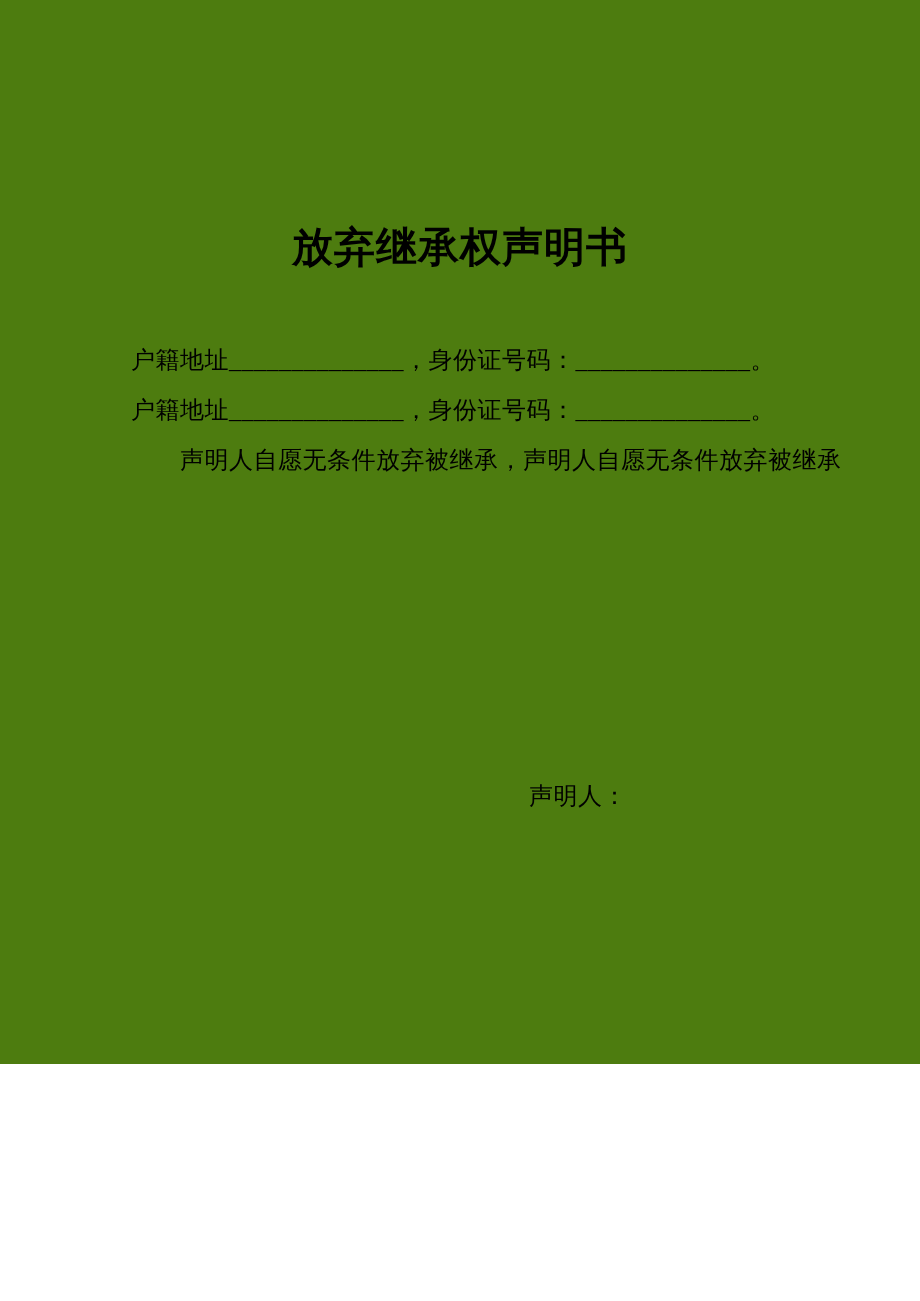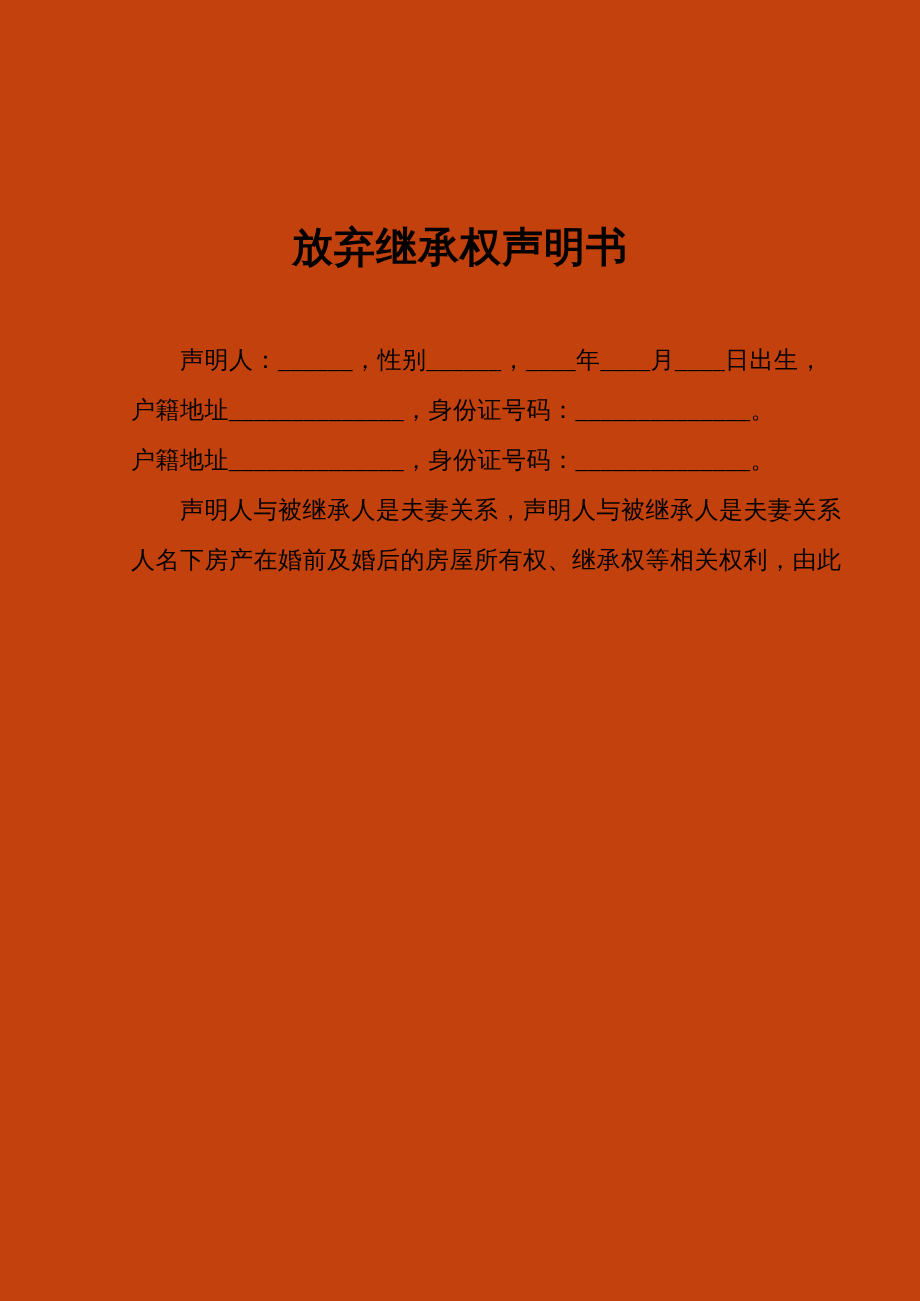--- a/index.html
+++ b/index.html
@@ -4,22 +4,22 @@
 <title>Document</title>
 <style>
   html, body {
     margin: 0;
     padding: 0;
     background: #ffffff;
   }
   .page {
     position: relative;
     width: 920px;
-    height: 1301px;
-    background: #c2410c;
+    height: 1064px;
+    background: #4d7c0f;
     color: #000000;
     font-family: "Liberation Serif", "DejaVu Serif", serif;
     overflow: hidden;
   }
   .doc-title {
     position: absolute;
     top: 220px;
     left: 0;
     width: 920px;
     margin: 0;
@@ -67,31 +67,30 @@
 </head>
 <body>
 
 <div class="page">
 
   <h1 class="doc-title">放弃继承权声明书</h1>
 
   <div class="content">
 
     <p class="para">
-      <span class="text-line">　　声明人：______，性别______，____年____月____日出生，</span>
       <span class="text-line">户籍地址______________，身份证号码：______________。</span>
     </p>
 
     <p class="para">
       <span class="text-line">户籍地址______________，身份证号码：______________。</span>
     </p>
 
     <p class="para">
-      <span class="text-line">　　声明人与被继承人是夫妻关系，声明人与被继承人是夫妻关系</span>
-      <span class="text-line">人名下房产在婚前及婚后的房屋所有权、继承权等相关权利，由此</span>
+      <span class="text-line">　　声明人自愿无条件放弃被继承，声明人自愿无条件放弃被继承</span>
     </p>
 
   </div>
 
   <div class="signature">
+    <span class="sig-line">声明人：</span>
   </div>
 
 </div>
 
 </body></html>

